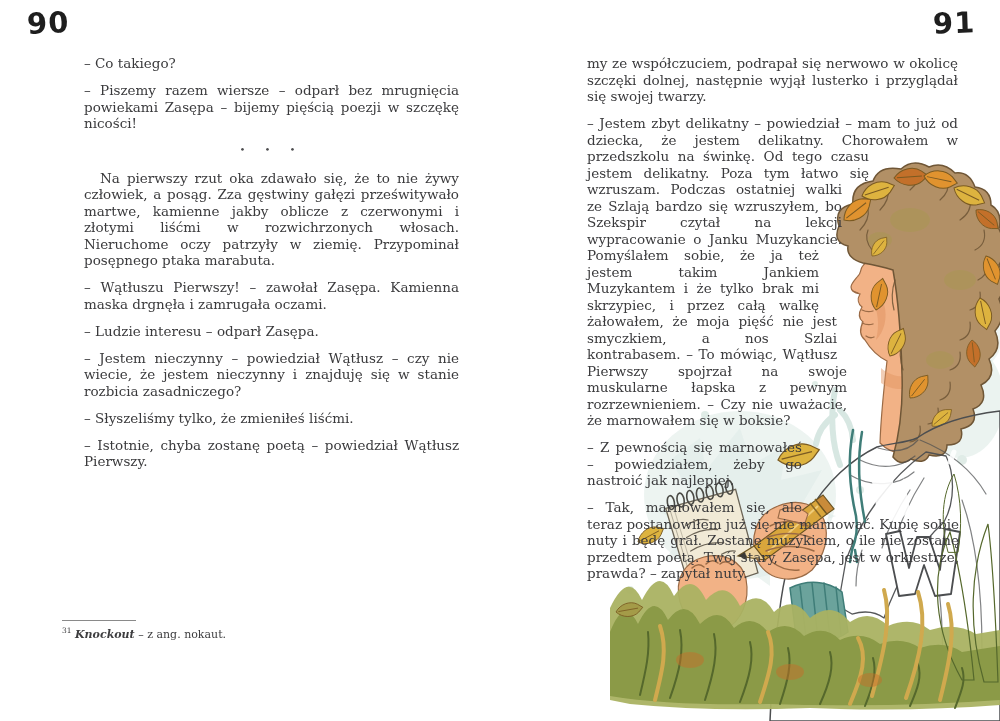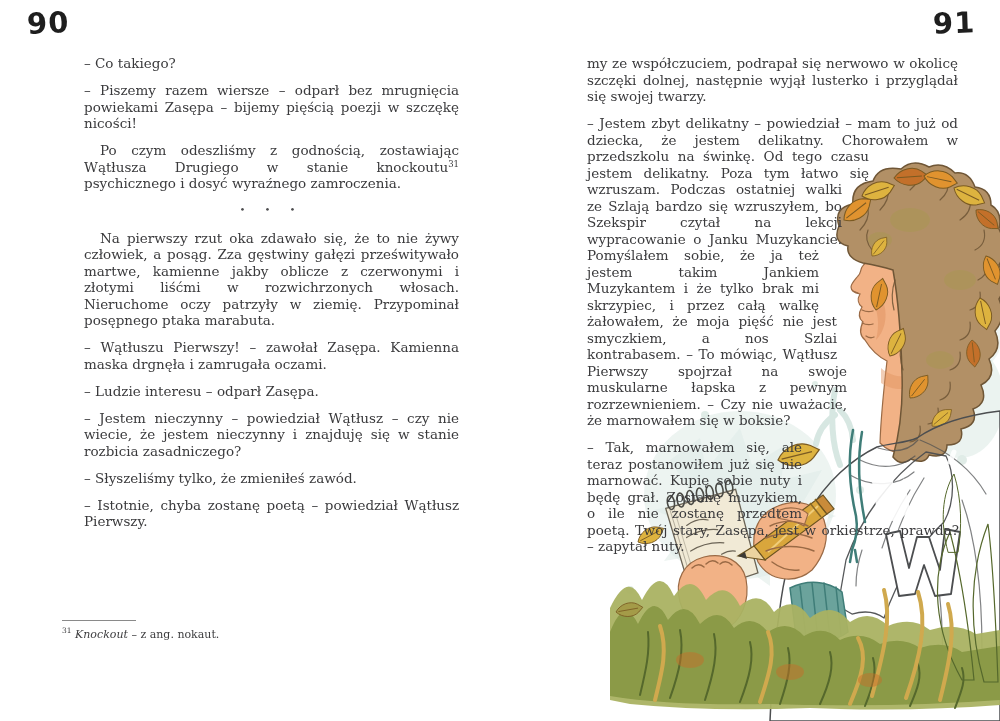--- a/index.html
+++ b/index.html
@@ -34,21 +34,21 @@
   .para.cont{text-indent:0}
   .para.separator{
     text-align:center;text-indent:0;letter-spacing:8px;
     font-size:10px;color:#4c4c4e;margin:7px 0 11px 0;
   }
   .para sup{font-size:8.5px;line-height:0;vertical-align:super}
 
   .footnote{position:absolute;top:620px;left:62px;width:310px;font-size:11px;line-height:14px;color:#3d3d3f}
   .footnote-rule{width:74px;border-top:1px solid #8a8a8a;margin-bottom:7px}
   .footnote sup{font-size:7.5px;vertical-align:super;line-height:0}
-  .footnote .term{font-style:italic;font-weight:400}
+  .footnote .term{font-style:italic;font-weight:700}
 
   
   .sp{float:right;clear:right;width:1px;height:1px}
 
   .illustration{position:absolute;top:160px;right:0;width:390px;height:561px;pointer-events:none}
   .illustration svg{display:block;width:100%;height:100%}
 
   
   .f-wash{fill:var(--wash)}
   .s-wash{stroke:#c9ded8;fill:none;stroke-linecap:round}
@@ -81,27 +81,26 @@
 </head>
 <body>
 
 <div class="spread">
 
   <section class="page left">
     <div class="page-number">90</div>
     <div class="text-col" id="left-col">
         <p class="para dialog">– Co takiego?</p>
         <p class="para dialog">– Piszemy razem wiersze – odparł bez mrugnięcia powiekami Zasępa – bijemy pięścią poezji w szczękę nicości!</p>
-        <p class="para indent">Po czym odeszliśmy z godnością, zostawiając Wątłusza Drugiego w stanie knockoutu<sup>31</sup> psychicznego i dosyć wyraźnego zamroczenia.</p>
         <p class="para separator">• • •</p>
         <p class="para indent">Na pierwszy rzut oka zdawało się, że to nie żywy człowiek, a posąg. Zza gęstwiny gałęzi prześwitywało martwe, kamienne jakby oblicze z czerwonymi i złotymi liśćmi w rozwichrzonych włosach. Nieruchome oczy patrzyły w ziemię. Przypominał posępnego ptaka marabuta.</p>
         <p class="para dialog">– Wątłuszu Pierwszy! – zawołał Zasępa. Kamienna maska drgnęła i zamrugała oczami.</p>
         <p class="para dialog">– Ludzie interesu – odparł Zasępa.</p>
         <p class="para dialog">– Jestem nieczynny – powiedział Wątłusz – czy nie wiecie, że jestem nieczynny i znajduję się w stanie rozbicia zasadniczego?</p>
-        <p class="para dialog">– Słyszeliśmy tylko, że zmieniłeś zawód.</p>
+        <p class="para dialog">– Słyszeliśmy tylko, że zmieniłeś liśćmi.</p>
         <p class="para dialog">– Istotnie, chyba zostanę poetą – powiedział Wątłusz Pierwszy.</p>
       </div>
     <div class="footnote">
       <div class="footnote-rule"></div>
       <div><sup>31</sup> <span class="term">Knockout</span><span> – z ang. nokaut.</span></div>
     </div>
   </section>
 
   <section class="page right">
     <div class="page-number">91</div>
@@ -381,16 +380,17 @@
     <div class="text-col" id="right-col">
       <i class="sp" style="width:1px;height:106px"></i>
       <i class="sp" style="width:90px;height:20px"></i>
       <i class="sp" style="width:117px;height:66px"></i>
       <i class="sp" style="width:140px;height:62px"></i>
       <i class="sp" style="width:122px;height:52px"></i>
       <i class="sp" style="width:112px;height:78px"></i>
       <i class="sp" style="width:157px;height:70px"></i>
     <p class="para cont">my ze współczuciem, podrapał się nerwowo w okolicę szczęki dolnej, następnie wyjął lusterko i przyglądał się swojej twarzy.</p>
         <p class="para dialog">– Jestem zbyt delikatny – powiedział – mam to już od dziecka, że jestem delikatny. Chorowałem w przedszkolu na świnkę. Od tego czasu jestem delikatny. Poza tym łatwo się wzruszam. Podczas ostatniej walki ze Szlają bardzo się wzruszyłem, bo Szekspir czytał na lekcji wypracowanie o Janku Muzykancie. Pomyślałem sobie, że ja też jestem takim Jankiem Muzykantem i że tylko brak mi skrzypiec, i przez całą walkę żałowałem, że moja pięść nie jest smyczkiem, a nos Szlai kontrabasem. – To mówiąc, Wątłusz Pierwszy spojrzał na swoje muskularne łapska z pewnym rozrzewnieniem. – Czy nie uważacie, że marnowałem się w boksie?</p>
+        <p class="para dialog">– Z pewnością się marnowałeś – powiedziałem, żeby go nastroić jak najlepiej.</p>
         <p class="para dialog">– Tak, marnowałem się, ale teraz postanowiłem już się nie marnować. Kupię sobie nuty i będę grał. Zostanę muzykiem, o ile nie zostanę przedtem poetą. Twój stary, Zasępa, jest w orkiestrze, prawda? – zapytał nuty.</p>
       </div>
   </section>
 </div>
 
 </body></html>

